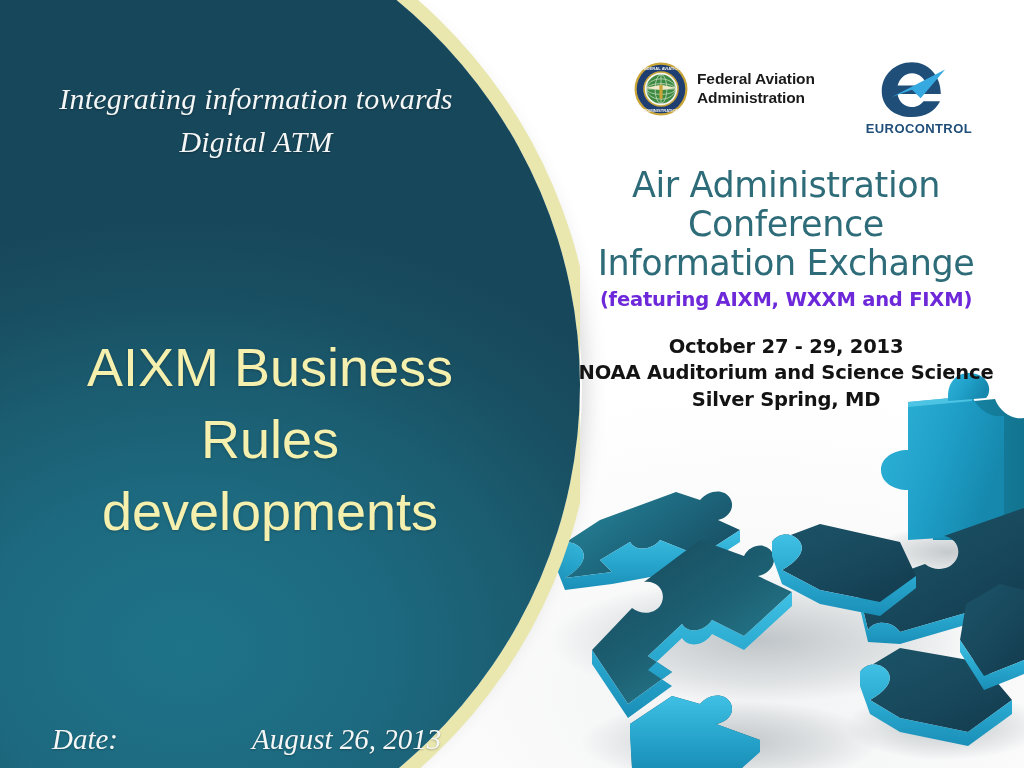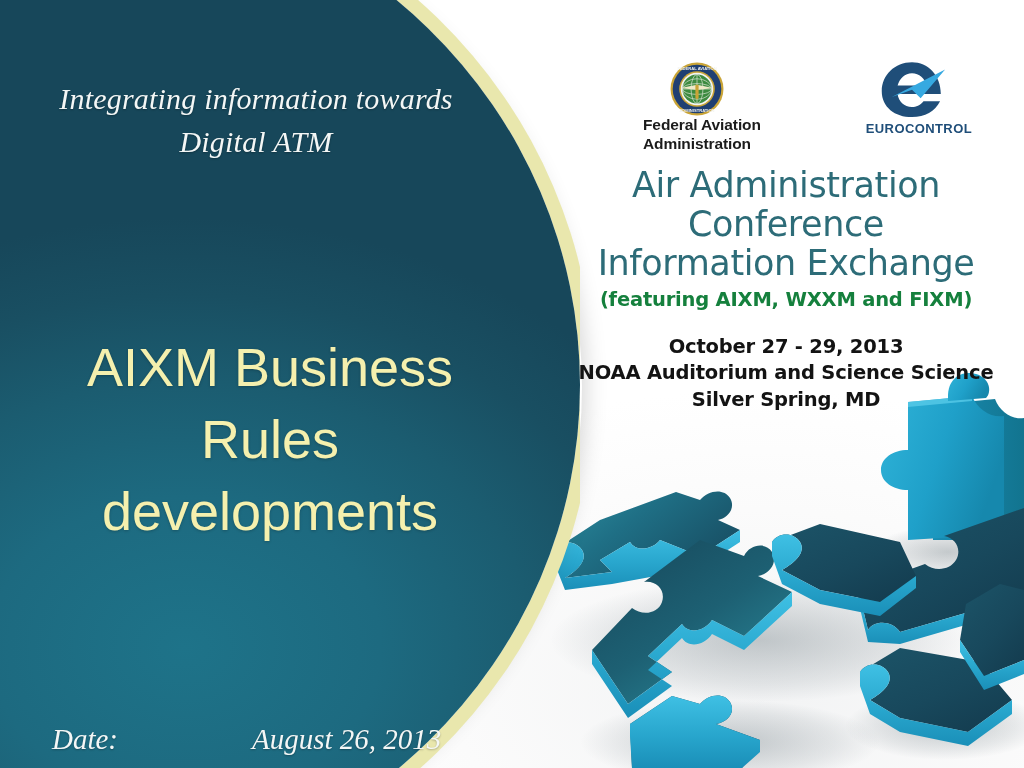--- a/index.html
+++ b/index.html
@@ -122,21 +122,20 @@
     left: 634px;
     top: 58px;
     width: 350px;
     height: 92px;
   }
   .faa-logo {
     position: absolute;
     left: 0; top: 4px;
     display: flex;
     align-items: center;
-    flex-direction: column;
   }
   .faa-seal { width: 54px; height: 54px; display: block; }
   .faa-text {
     margin-left: 9px;
     color: #1b1b1b;
     font-family: "Liberation Sans", sans-serif;
     font-weight: bold;
     font-size: 15.5px;
     line-height: 1.22;
     white-space: pre-line;
@@ -171,21 +170,21 @@
   .conf-title {
     color: #2d6c78;
     font-family: "DejaVu Sans", sans-serif;
     font-weight: 400;
     font-size: 35px;
     line-height: 1.12;
     letter-spacing: -0.4px;
   }
   .conf-sub {
     margin-top: 4px;
-    color: #15803d;
+    color: #6d28d9;
     font-family: "DejaVu Sans", sans-serif;
     font-weight: bold;
     font-size: 19.5px;
     letter-spacing: -0.2px;
   }
   .conf-details {
     position: absolute;
     left: 548px;
     top: 334px;
     width: 476px;

